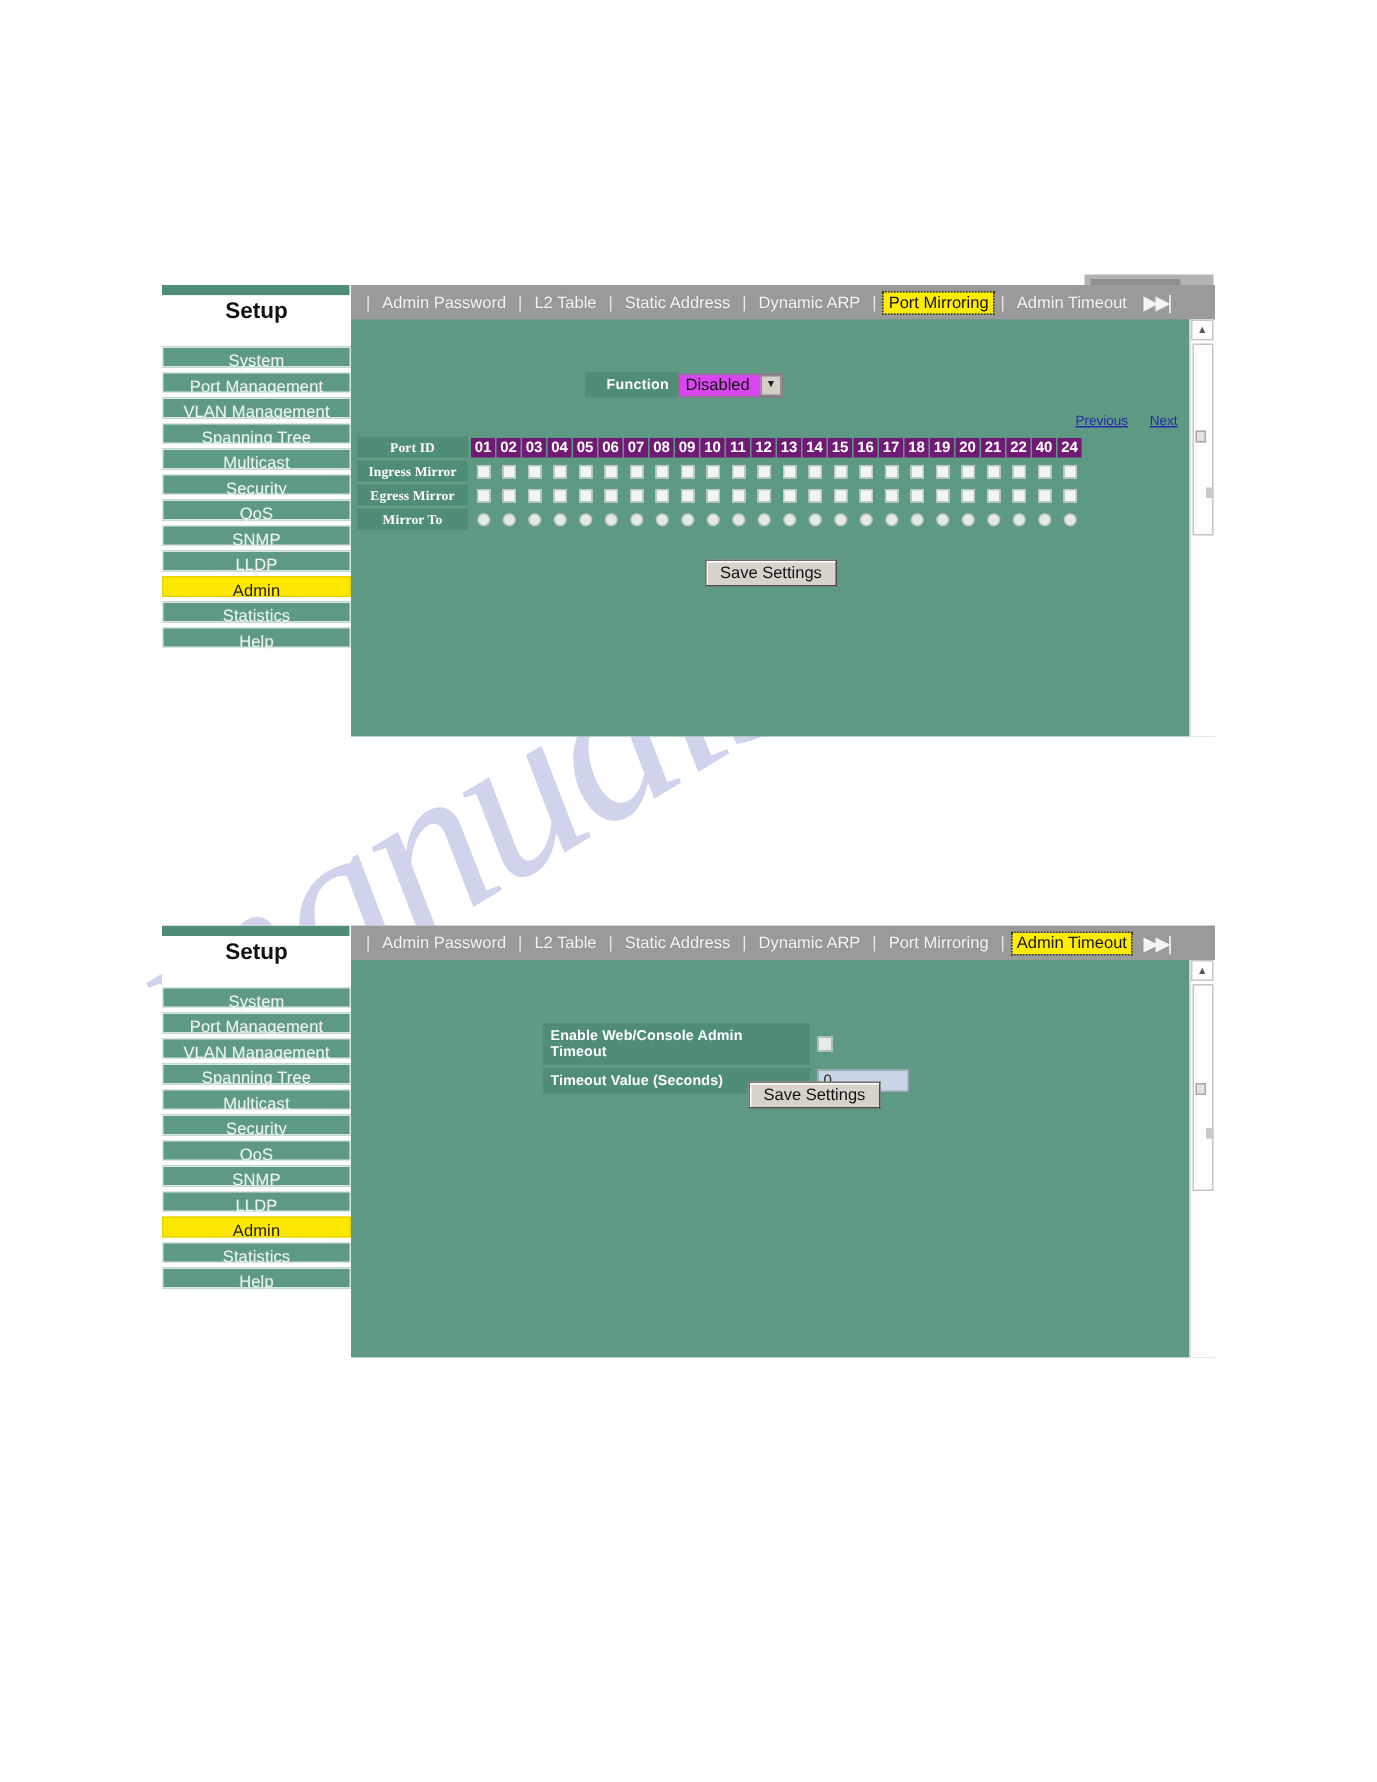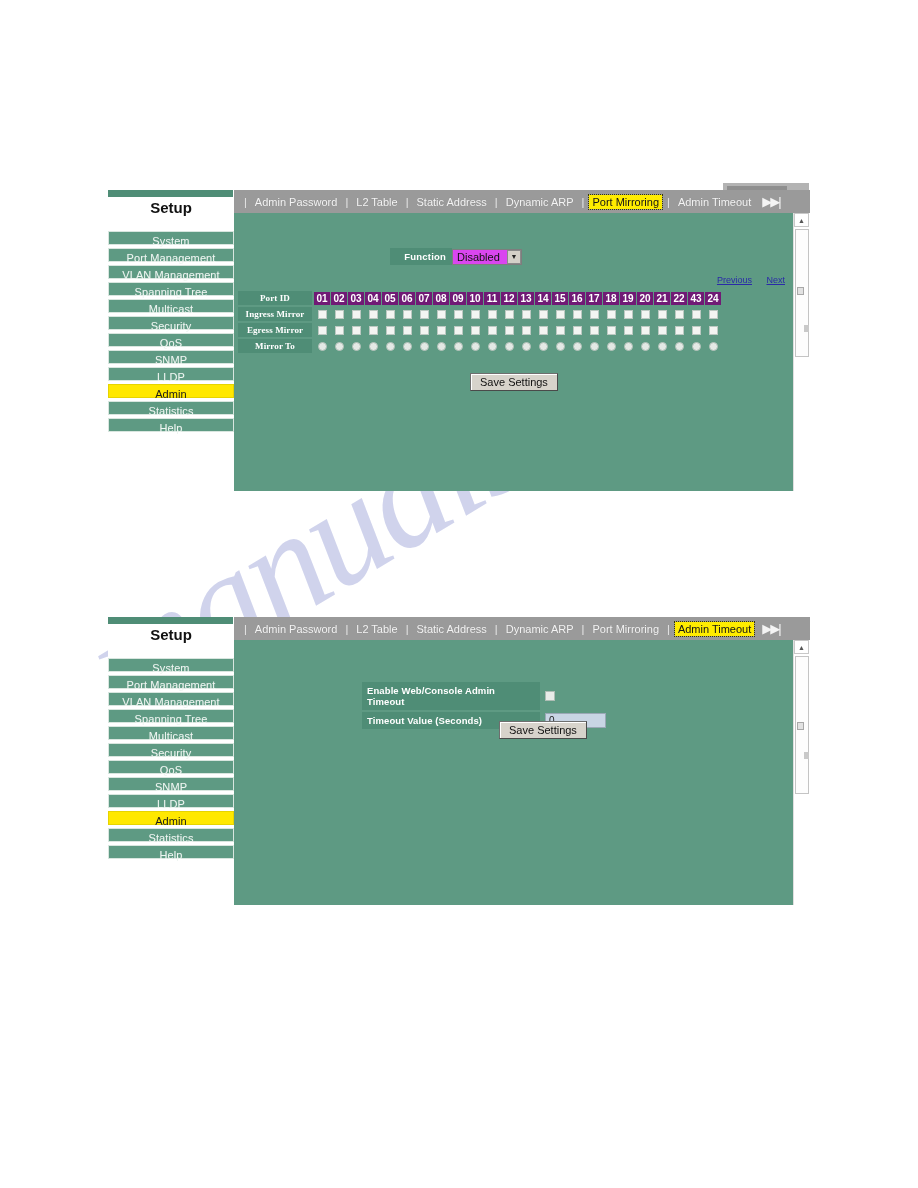--- a/index.html
+++ b/index.html
@@ -476,21 +476,21 @@
               <div class="ptcell head">13</div>
               <div class="ptcell head">14</div>
               <div class="ptcell head">15</div>
               <div class="ptcell head">16</div>
               <div class="ptcell head">17</div>
               <div class="ptcell head">18</div>
               <div class="ptcell head">19</div>
               <div class="ptcell head">20</div>
               <div class="ptcell head">21</div>
               <div class="ptcell head">22</div>
-              <div class="ptcell head">43</div>
+              <div class="ptcell head">40</div>
               <div class="ptcell head">24</div>
             </div>
         </div>
         <div class="ptrow">
           <div class="ptlabel">Ingress Mirror</div>
           <div class="ptcells" id="row-ingress">
               <div class="ptcell">
                 <span class="cbox"></span>
               </div>
               <div class="ptcell">

